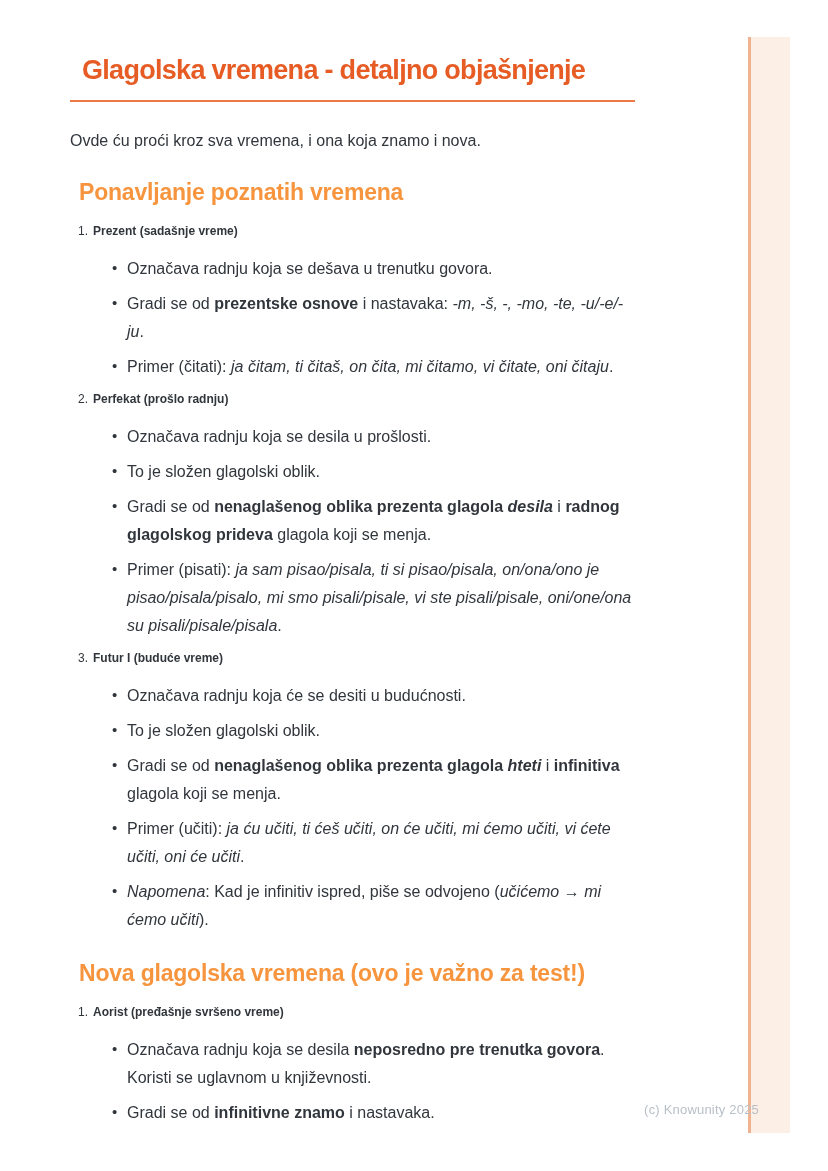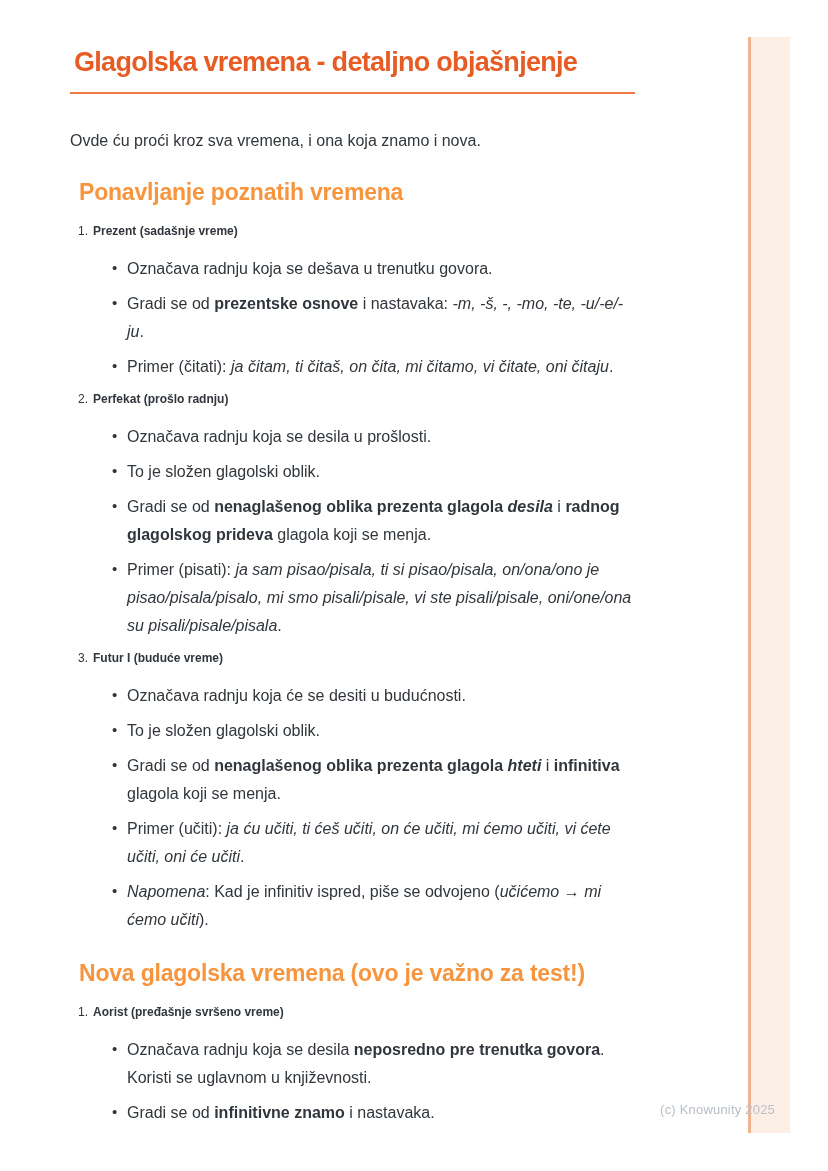--- a/index.html
+++ b/index.html
@@ -7,45 +7,45 @@
     --c-body:#31363c; --c-footer:#b9bfc7; --c-strip:#fcefe6; --c-stripline:#f1b38f;
   }
   html,body{margin:0;padding:0;background:#ffffff;}
   .page{
     position:relative; width:828px; height:1171px; background:#ffffff;
     font-family:"Liberation Sans","DejaVu Sans",sans-serif; color:var(--c-body);
     overflow:hidden;
   }
   .content{position:absolute; left:70px; top:42px; width:565px;}
   .page-title{
-    margin:4px; font-size:27px; line-height:33px; font-weight:700;
+    margin:12px; font-size:27px; line-height:33px; font-weight:700;
     letter-spacing:-0.7px; color:var(--c-title); white-space:nowrap;
   }
   .title-divider{border:none; border-top:2px solid var(--c-divider); margin:13px 0 0 0; width:565px;}
-  .intro{margin:35px 0 0 0; font-size:16px; line-height:24px;}
+  .intro{margin:27px 0 0 0; font-size:16px; line-height:24px;}
   .section-heading{
     margin:24px 0 13px 9px; font-size:23px; line-height:30px; font-weight:700;
     letter-spacing:-0.2px; color:var(--c-heading);
   }
   .item-head{margin:7px 0 13px 8px; font-size:12px; line-height:22px;}
   .item-number{font-weight:400; padding-right:5px;}
   .item-title{font-weight:700;}
   .bullet-list{list-style:none; margin:0; padding:0;}
   .bullet-list li{
     position:relative; margin:0 0 7px 0; padding-left:57px;
     font-size:16px; line-height:28px;
   }
   .bullet-dot{position:absolute; left:42px; top:-1px; font-size:15px;}
   .b{font-weight:700;}
   .i{font-style:italic;}
   .bi{font-weight:700; font-style:italic;}
   .side-strip{position:absolute; left:751px; top:37px; width:39px; height:1096px; background:var(--c-strip); z-index:1;}
   .side-strip-line{position:absolute; left:748px; top:37px; width:3px; height:1096px; background:var(--c-stripline); z-index:1;}
   .footer{
-    position:absolute; top:1102px; right:53px; font-size:13px; line-height:16px;
+    position:absolute; top:1102px; right:69px; font-size:13px; line-height:16px;
     letter-spacing:0.2px; color:var(--c-footer); z-index:2;
   }
 </style>
 </head>
 <body>
 
 <div class="page">
   <div class="side-strip"></div>
   <div class="side-strip-line"></div>
 

